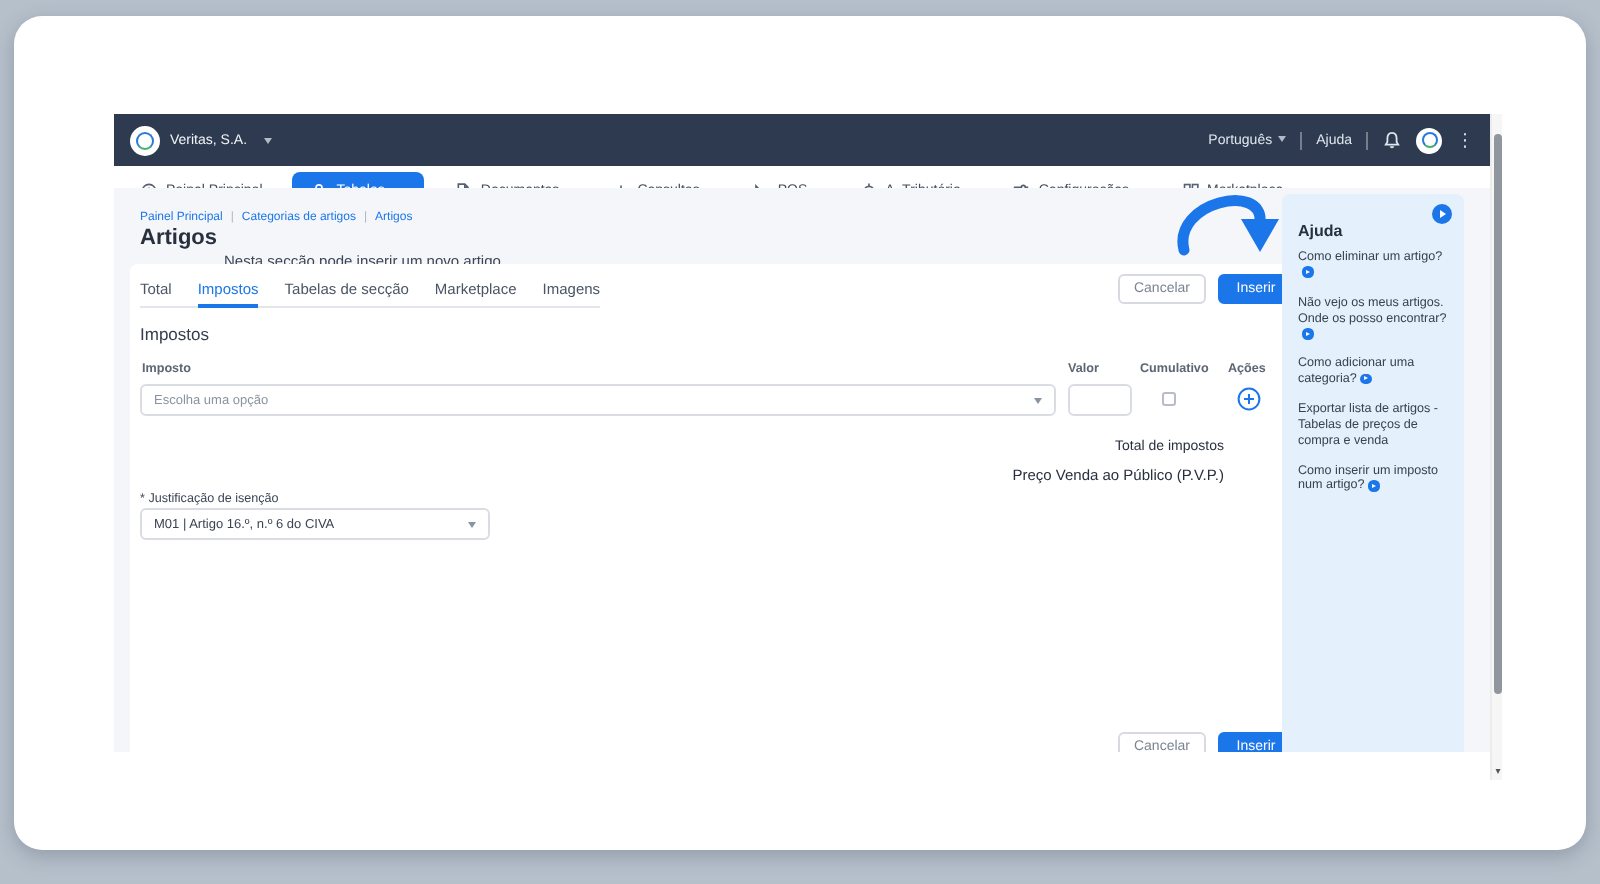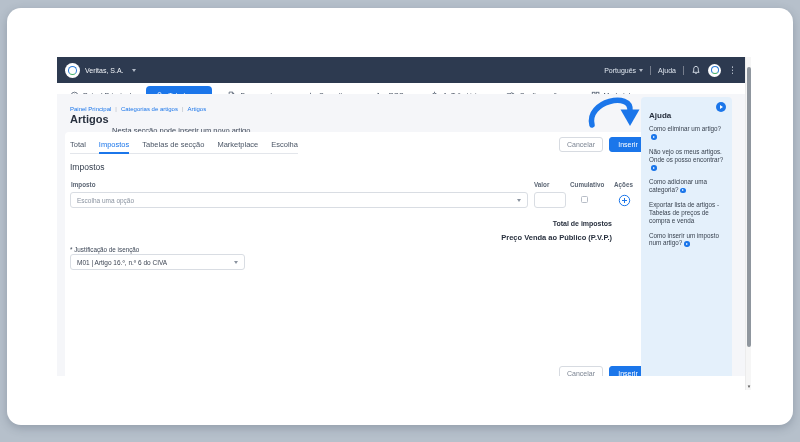--- a/index.html
+++ b/index.html
@@ -67,21 +67,21 @@
   .select-box { position:absolute; background:#fff; border:1px solid #d9dde3; border-radius:3px;
     display:flex; align-items:center; justify-content:space-between; padding:0 6px; font-size:6.5px; color:#8a93a0; }
   .sel-caret { width:0; height:0; border-left:2.5px solid transparent; border-right:2.5px solid transparent;
     border-top:3px solid #8a93a0; }
   .tax-select { left:13px; top:98px; width:458px; height:16px; }
   .valor-input { position:absolute; left:477px; top:98px; width:32px; height:16px; background:#fff;
     border:1px solid #d9dde3; border-radius:3px; font-size:6.5px; padding:0 3px; color:#333; }
   .checkbox { position:absolute; left:524px; top:102px; width:7px; height:7px; border:1px solid #b7bdc7; border-radius:1.5px; background:#fff; }
   .add-row { position:absolute; left:561px; top:99px; width:13px; height:13px; }
   .totals-label { font-weight:bold; }
-  .totals-value { position:absolute; font-size:7px; color:#28303e; font-weight:bold; }
+  .totals-value { position:absolute; font-size:7px; color:#28303e; font-weight:normal; }
   .t1l { top:126px; right:133px; }
   .t1v { top:126px; right:53px; }
   .t2l { top:139px; right:133px; font-size:7.5px; }
   .t2v { top:139px; right:53px; font-size:7.5px; }
 
   .exemption-label { position:absolute; left:13px; top:152px; font-size:6.3px; color:#3c4656; }
   .exemption-select { left:13px; top:160px; width:175px; height:16px; color:#3c4452; }
 
   
   .help-panel { position:absolute; right:13px; top:3px; width:91px; height:279px; background:#e4f0fb; border-radius:4px 4px 0 0; padding:6px 8px; }
@@ -215,21 +215,21 @@
       <div class="page-title">Artigos</div>
       <div class="page-subtitle">Nesta secção pode inserir um novo artigo</div>
 
       <div class="main-card"></div>
 
       <div class="tabs">
         <span class="tab">Total</span>
         <span class="tab active">Impostos</span>
         <span class="tab">Tabelas de secção</span>
         <span class="tab">Marketplace</span>
-        <span class="tab">Escolha</span>
+        <span class="tab">Imagens</span>
       </div>
 
       <div class="btn btn-cancel top-cancel">Cancelar</div>
       <div class="btn btn-primary top-submit">Inserir</div>
 
       <div class="section-title">Impostos</div>
 
       <span class="th th-imposto">Imposto</span>
       <span class="th th-valor">Valor</span>
       <span class="th th-cumulativo">Cumulativo</span>

